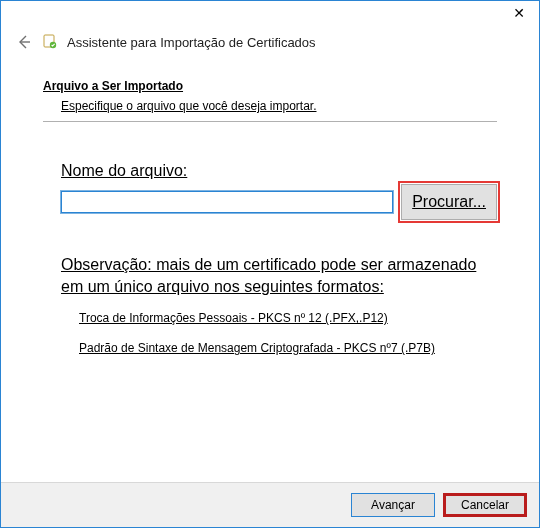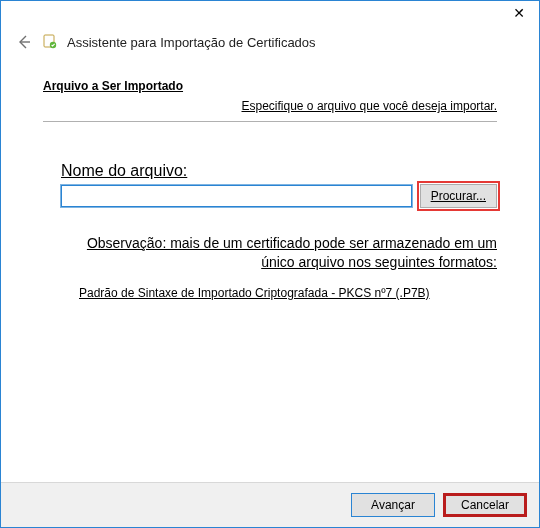--- a/index.html
+++ b/index.html
@@ -77,21 +77,20 @@
   }
   .section-heading {
     font-weight: 600;
     font-size: 12px;
     margin-bottom: 6px;
   }
   .section-desc {
     padding-left: 18px;
     font-size: 12px;
     margin-bottom: 8px;
-    text-align: right;
   }
   .hr {
     border: none;
     border-top: 1px solid #b0b0b0;
     margin: 0 0 40px 0;
   }
   .field-label {
     font-size: 16px;
     margin-left: 18px;
     margin-bottom: 4px;
@@ -106,37 +105,36 @@
     flex: 1 1 auto;
     height: 22px;
     box-sizing: border-box;
     border: 1px solid #2a84d3;
     outline: 1px solid #7eb4e2;
     padding: 0 4px;
     font-family: inherit;
     font-size: 12px;
   }
   .browse-btn {
-    height: 24px;
+    height: 36px;
     padding: 0 10px;
     background: #e1e1e1;
     border: 1px solid #adadad;
     font-family: inherit;
-    font-size: 12px;
+    font-size: 16px;
     cursor: pointer;
     box-sizing: border-box;
     outline: 2px solid #e53935;
     outline-offset: 1px;
   }
   .note {
-    margin-top: 26px;
+    margin-top: 34px;
     margin-left: 18px;
-    font-size: 14px;
+    font-size: 16px;
     line-height: 1.35;
-    text-align: right;
   }
   .formats {
     margin-top: 14px;
     margin-left: 36px;
   }
   .formats div {
     margin-bottom: 16px;
     font-size: 12px;
   }
   
@@ -199,21 +197,22 @@
 
     <div class="field-label">Nome do arquivo:</div>
     <div class="file-row">
       <input type="text" class="file-input" value="" style="">
       <button class="browse-btn">Procurar...</button>
     </div>
 
     <div class="note">Observação: mais de um certificado pode ser armazenado em um único arquivo nos seguintes formatos:</div>
 
     <div class="formats">
-      <div>Padrão de Sintaxe de Importado Criptografada - PKCS nº7 (.P7B)</div>
+      <div>Troca de Informações Pessoais - PKCS nº 12 (.PFX,.P12)</div>
+      <div>Padrão de Sintaxe de Mensagem Criptografada - PKCS nº7 (.P7B)</div>
     </div>
   </div>
 
   <div class="footer">
     <button class="primary">Avançar</button>
     <button>Cancelar</button>
   </div>
 
 </div>
 

